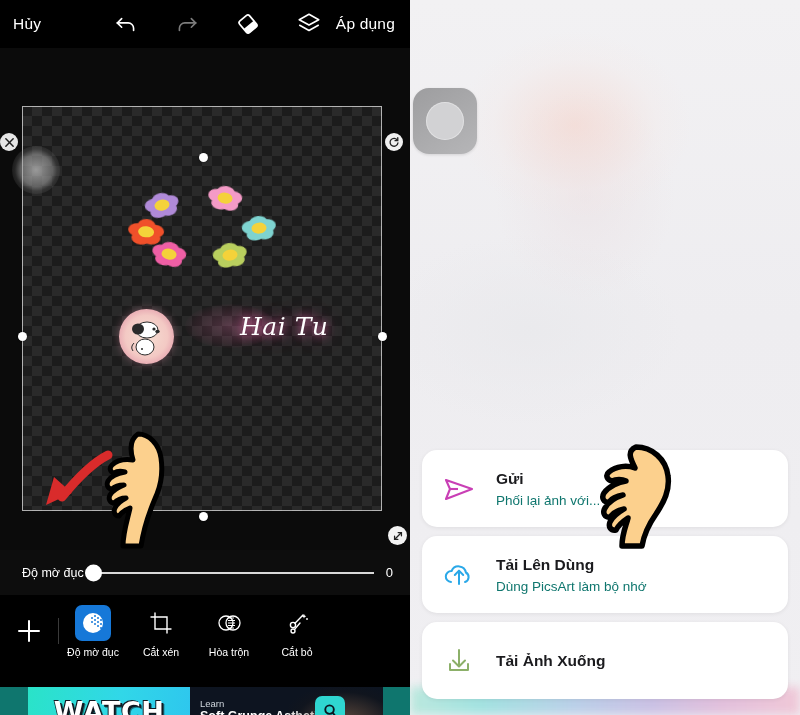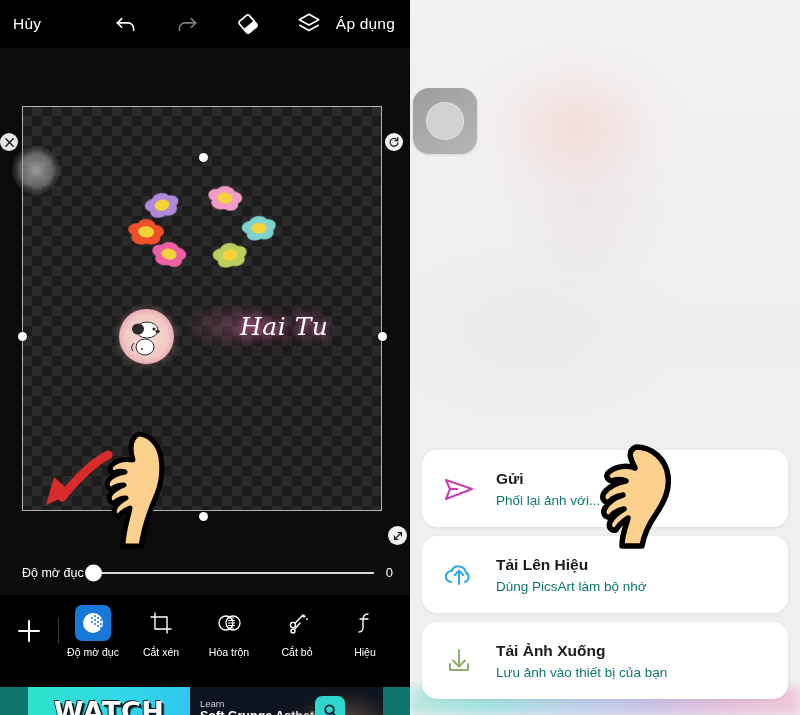--- a/index.html
+++ b/index.html
@@ -350,29 +350,20 @@
               <circle cx="9" cy="21" r="2"></circle>
             <path d="M11 13.2 L19 5"></path>
               <path d="M10.6 19.4 L16 13"></path>
             <path d="M20 4 l.7 1.6 l1.6 .7 l-1.6 .7 l-.7 1.6 l-.7-1.6 l-1.6-.7 l1.6-.7 z" fill="#fff" stroke="none"></path>
             <circle cx="23" cy="9" r=".9" fill="#fff" stroke="none"></circle>
           </svg>
         </div>
         <div class="tlab">Cắt bỏ</div>
       </div>
 
-      <div class="tool">
-        <div class="tic">
-          <svg viewBox="0 0 26 26" fill="none" stroke="#fff" stroke-width="1.4" stroke-linecap="round">
-            <path d="M16 4 q-5 0 -5 6 v7 q0 5 -4 5"></path>
-              <path d="M8 9 h8"></path>
-          </svg>
-        </div>
-        <div class="tlab">Hiệu</div>
-      </div>
     </div>
 
     <div class="ad">
       <div class="ad-inner">
         <div class="ad-watch">
           <span>WATCH</span>
         </div>
         <div class="ad-txt">
           <div class="ad-l1">Learn</div>
           <div class="ad-l2">Soft Grunge Asthetic</div>
@@ -413,36 +404,35 @@
 
       <div class="card">
         <div class="card-ic">
           <svg viewBox="0 0 36 36" fill="none" stroke="#2aa8e8" stroke-width="2" stroke-linecap="round" stroke-linejoin="round">
             <path d="M10 25 a5.5 5.5 0 0 1 .6 -11 a7.5 7.5 0 0 1 14.3 1.5 a5.2 5.2 0 0 1 -.9 9.5"></path>
             <path d="M18 27 L18 14"></path>
               <path d="M13.8 18 L18 13.6 L22.2 18"></path>
           </svg>
         </div>
         <div class="card-tx">
-          <div class="card-t">Tải Lên Hiệu</div>
+          <div class="card-t">Tải Lên Dùng</div>
           <div class="card-s">Dùng PicsArt làm bộ nhớ</div>
         </div>
       </div>
 
       <div class="card">
         <div class="card-ic">
           <svg viewBox="0 0 36 36" fill="none" stroke="#8cb069" stroke-width="2" stroke-linecap="round" stroke-linejoin="round">
             <path d="M18 7 L18 23"></path>
               <path d="M12 17.5 L18 23.5 L24 17.5"></path>
             <path d="M9 21 L9 27 L27 27 L27 21"></path>
           </svg>
         </div>
         <div class="card-tx">
           <div class="card-t">Tải Ảnh Xuống</div>
-          <div class="card-s">Lưu ảnh vào thiết bị của bạn</div>
         </div>
       </div>
     </div>
 
     <svg class="hand" style="left:170px;top:442px;width:105px;height:110px;" viewBox="0 0 105 110">
       <path d="M56 5 C72 5 86 17 88 34 C90 48 84 60 76 72 C69 82 64 92 62 104 L42 104
                C42 92 46 84 48 76 C42 80 38 84 36 88 C31 89 28 85 30 80 C33 74 39 70 44 67
                C38 68 33 71 30 75 C25 76 22 71 25 66 C29 59 37 55 43 53
                C37 54 32 56 29 60 C24 61 21 56 24 51 C29 44 39 40 46 39
                C42 37 36 37 32 39 C27 38 25 33 29 30 C36 24 47 23 55 26

